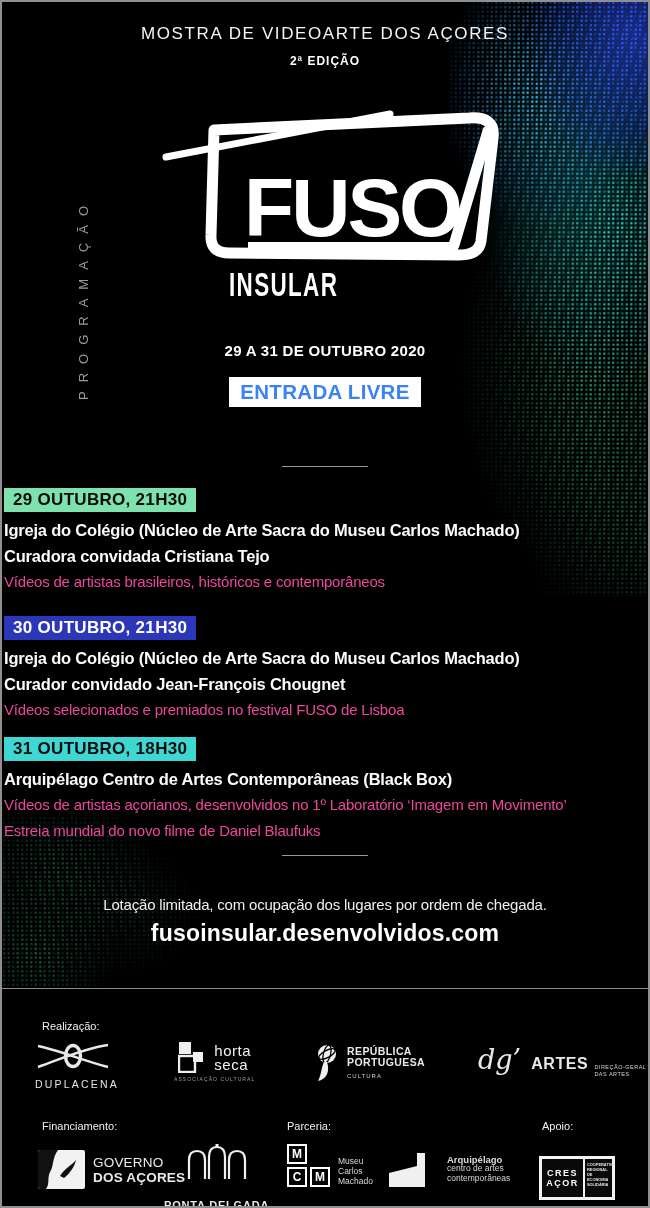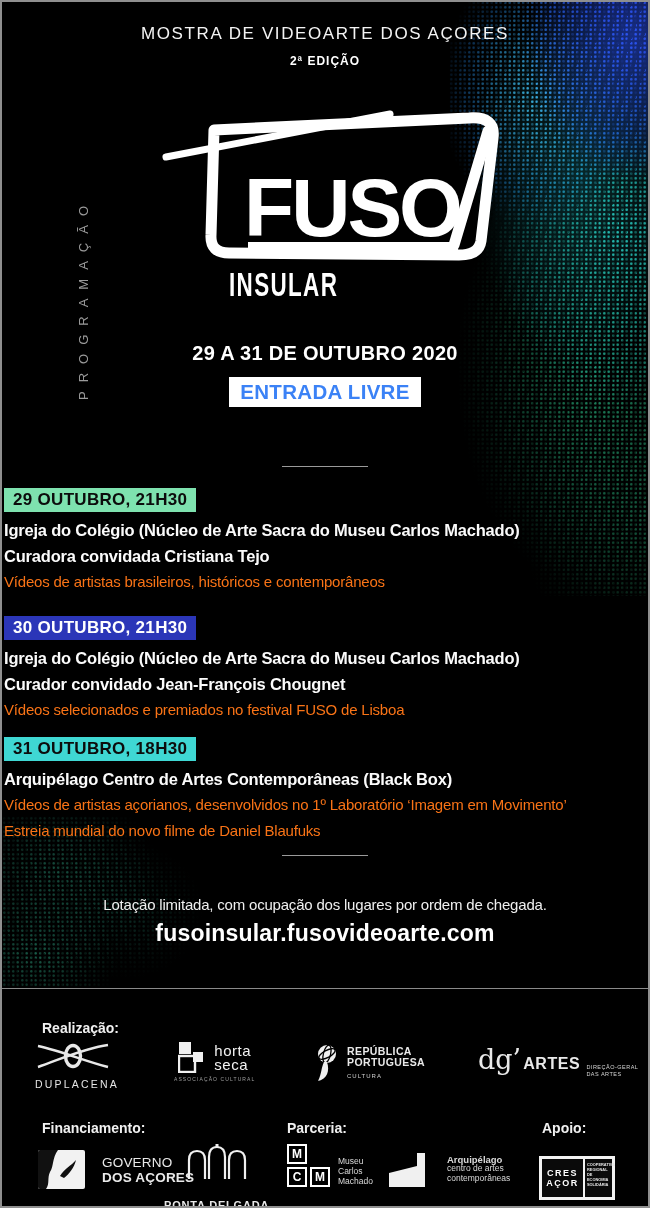--- a/index.html
+++ b/index.html
@@ -55,61 +55,61 @@
     writing-mode:vertical-rl;transform:rotate(180deg);
     font-size:13px;letter-spacing:9px;color:#9b9b9b;
   }
   .fuso-svg{left:152px;top:102px}
   .insular{
     left:227px;top:264px;font-size:33px;font-weight:bold;letter-spacing:2px;
     transform:scaleX(.68);transform-origin:left top;white-space:nowrap;
   }
 
   
-  .dates{top:340px;font-size:20px;font-weight:bold;letter-spacing:.3px}
+  .dates{top:340px;font-size:15px;font-weight:bold;letter-spacing:.3px}
   .entry-row{top:375px;display:flex;justify-content:center}
   .entry-badge{background:#fff;color:#3b82f6;font-size:20.5px;font-weight:bold;padding:3px 11px;letter-spacing:.3px}
 
   .divider{left:50%;margin-left:-43px;width:86px;height:1px;background:#9a9a9a}
   .div1{top:464px}
   .div2{top:853px}
 
   
   .event{left:2px;width:100%;display:flex;flex-direction:column;align-items:flex-start}
   .ev1{top:486px}.ev2{top:614px}.ev3{top:735px}
   .ev-badge{font-size:17px;font-weight:bold;padding:2px 9px;margin-bottom:5px;letter-spacing:.3px}
   .ev-bold{font-size:16.5px;font-weight:bold;line-height:26px;letter-spacing:-.2px;color:#fbfbfb}
-  .ev-reg{font-size:15px;line-height:26px;letter-spacing:-.2px;color:#f97316}
+  .ev-reg{font-size:15px;line-height:26px;letter-spacing:-.2px;color:#ec4899}
 
   
   .notice{top:894px;font-size:15px;color:#efefef;letter-spacing:-.2px}
   .website{top:918px;font-size:23px;font-weight:bold;letter-spacing:.2px}
 
   .footer-sep{top:986px;left:0;width:100%;height:1px;background:#8a8a8a}
 
   
-  .sec-label{font-size:14px;font-weight:bold;color:#f0f0f0}
+  .sec-label{font-size:11px;font-weight:normal;color:#f0f0f0}
   .flogo{position:absolute;color:#e9e9e9}
   .wordmark{font-size:10.5px;letter-spacing:2.2px;color:#e4e4e4;text-align:center;margin-top:4px}
 
   .hs{display:flex;flex-direction:column;align-items:center}
   .hs-top{display:flex;align-items:center;gap:5px}
   .hs-words{font-size:15px;line-height:14px;font-weight:normal;color:#f2f2f2;letter-spacing:.5px}
   .hs-sub{font-size:5px;letter-spacing:1.1px;color:#9f9f9f;margin-top:3px}
 
   .rp{display:flex;align-items:center;gap:7px}
   .rp-name{font-size:10.5px;font-weight:bold;line-height:11.5px;letter-spacing:.4px}
   .rp-sub{font-size:6px;letter-spacing:1px;margin-top:4px;color:#cfcfcf}
 
   .dga{display:flex;align-items:baseline}
-  .dga-dg{font-family:"DejaVu Serif",serif;font-size:27px;line-height:20px}
-  .dga-artes{font-size:16px;font-weight:bold;letter-spacing:.6px;margin-left:2px}
+  .dga-dg{font-family:"DejaVu Serif",serif;font-style:italic;font-size:27px;line-height:20px}
+  .dga-artes{font-size:16px;font-weight:bold;letter-spacing:.6px;margin-left:10px}
   .dga-sub{font-size:5.5px;line-height:6.5px;letter-spacing:.5px;margin-left:6px;color:#d6d6d6}
 
-  .gov{display:flex;align-items:center;gap:17px}
+  .gov{display:flex;align-items:center;gap:8px}
   .gov-box{width:47px;height:39px;background:#f2f2f2;border-radius:2px;position:relative;overflow:hidden}
   .gov-text{font-size:13.5px;line-height:15px;letter-spacing:.2px}
   .gov-text .b{font-weight:bold}
 
   .pd{display:flex;flex-direction:column;align-items:center}
   .pd-name{font-size:11px;font-weight:bold;letter-spacing:.8px;margin-top:19px}
   .pd-sub{font-size:5.5px;letter-spacing:1px;color:#a8a8a8;margin-top:1px}
 
   .mcm{display:flex;align-items:flex-end;gap:8px}
   .mcm-grid{display:grid;grid-template-columns:20px 20px;grid-template-rows:20px 20px;gap:3px}
@@ -176,21 +176,21 @@
   <div class="abs event ev3">
     <span class="ev-badge" style="background:#3fd7d3;color:#0c0c0c">31 OUTUBRO, 18H30</span>
     <div class="ev-bold">Arquipélago Centro de Artes Contemporâneas (Black Box)</div>
     <div class="ev-reg">Vídeos de artistas açorianos, desenvolvidos no 1º Laboratório ‘Imagem em Movimento’</div>
     <div class="ev-reg">Estreia mundial do novo filme de Daniel Blaufuks</div>
   </div>
 
   <div class="abs divider div2"></div>
 
   <div class="abs ctr notice">Lotação limitada, com ocupação dos lugares por ordem de chegada.</div>
-  <div class="abs ctr website">fusoinsular.fusovideoarte.com</div>
+  <div class="abs ctr website">fusoinsular.desenvolvidos.com</div>
 
   <div class="abs footer-sep"></div>
 
   <div class="abs sec-label" style="left:40px;top:1018px">Realização:</div>
 
   <div class="flogo" style="left:33px;top:1040px">
     <svg width="76" height="28" viewBox="0 0 76 28">
       <path d="M3 25 C26 17 50 6 73 3" fill="none" stroke="#e8e8e8" stroke-width="2.4"></path>
       <path d="M3 4 C26 9 50 19 73 25" fill="none" stroke="#e8e8e8" stroke-width="2.4"></path>
       <ellipse cx="38" cy="14" rx="7.5" ry="10.5" fill="none" stroke="#e8e8e8" stroke-width="3.4"></ellipse>

